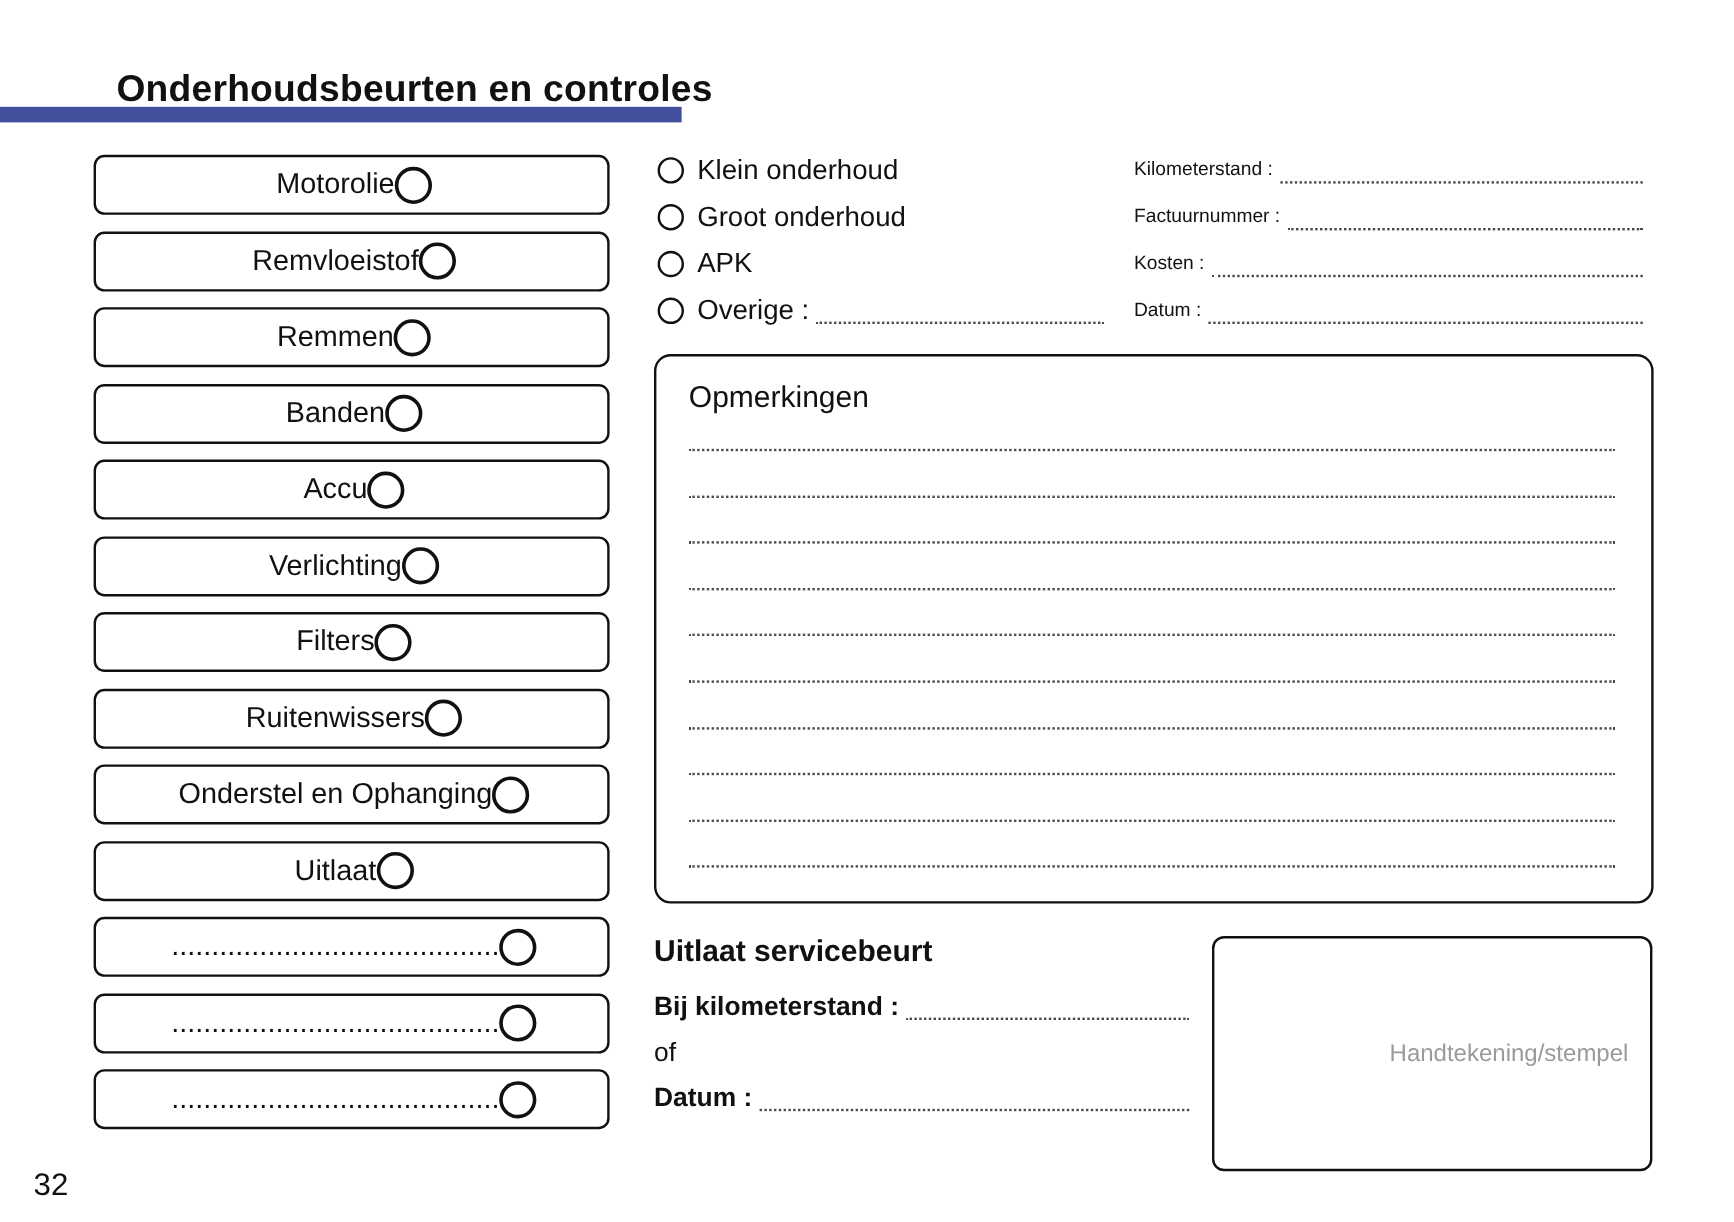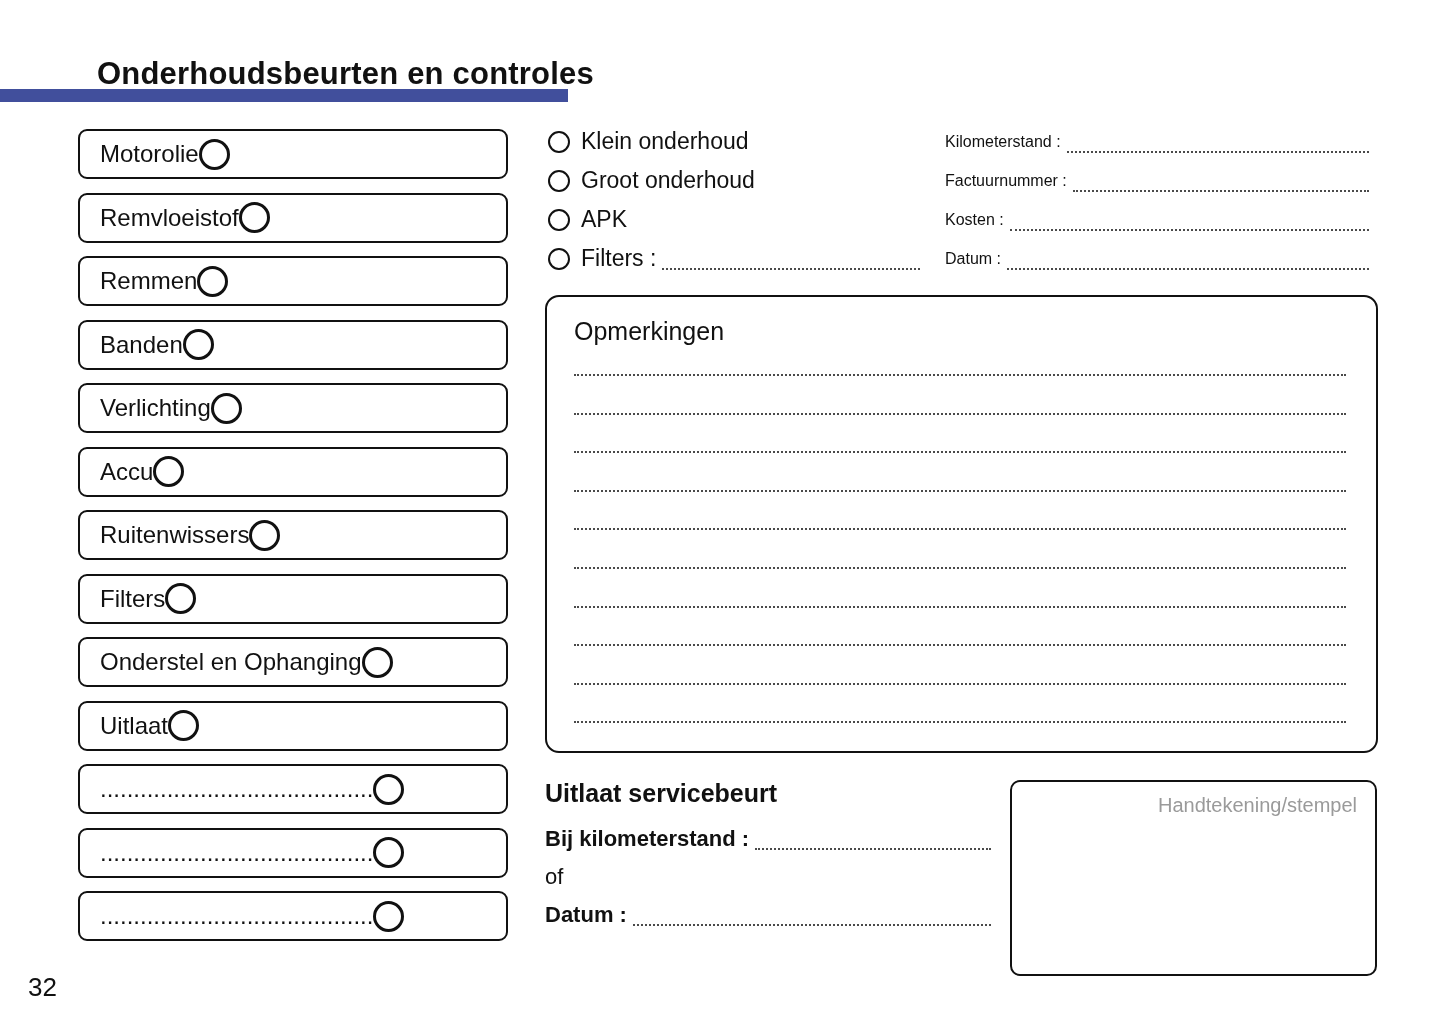--- a/index.html
+++ b/index.html
@@ -20,21 +20,21 @@
   .accent-bar {
     position: absolute; left: 0; top: 89px;
     width: 568px; height: 13px;
   }
 
   
   .checklist { position: absolute; left: 78px; top: 129px; width: 430px; }
   .check-row {
     width: 430px; height: 50px;
     border: 2.5px solid #111; border-radius: 9px;
-    display: flex; align-items: center; justify-content: flex-start;
+    display: flex; align-items: center; justify-content: center;
     padding: 0 16px 0 20px;
     margin-bottom: 13.5px;
     background: #fff;
   }
   .check-label { font-size: 24px; white-space: nowrap; }
   .circle-lg {
     width: 31px; height: 31px; flex: 0 0 31px;
     border: 3px solid #111; border-radius: 50%;
     background: #fff;
   }
@@ -77,21 +77,21 @@
   .ns-heading { font-size: 25px; font-weight: bold; margin-bottom: 12px; }
   .ns-row { display: flex; align-items: center; height: 38px; font-weight: bold; }
   .ns-label { font-size: 22px; white-space: nowrap; }
   .ns-or { font-size: 22px; height: 38px; display: flex; align-items: center; }
 
   
   .signature-box {
     position: absolute; left: 1010px; top: 780px;
     width: 367px; height: 196px;
     border: 2.5px solid #111; border-radius: 10px;
-    display: flex; align-items: flex-start; justify-content: flex-end;
+    display: flex; align-items: center; justify-content: flex-end;
     padding: 12px 18px;
   }
   .signature-label { font-size: 20px; color: #9a9a9a; }
 
   
   .page-number {
     position: absolute; left: 28px; top: 972px;
     font-size: 26px;
   }
 </style>
@@ -112,36 +112,36 @@
   </div>
   <div class="check-row">
     <span class="check-label">Remmen</span>
     <span class="circle-lg"></span>
   </div>
   <div class="check-row">
     <span class="check-label">Banden</span>
     <span class="circle-lg"></span>
   </div>
   <div class="check-row">
+    <span class="check-label">Accu</span>
+    <span class="circle-lg"></span>
+  </div>
+  <div class="check-row">
     <span class="check-label">Verlichting</span>
     <span class="circle-lg"></span>
   </div>
   <div class="check-row">
-    <span class="check-label">Accu</span>
+    <span class="check-label">Filters</span>
     <span class="circle-lg"></span>
   </div>
   <div class="check-row">
     <span class="check-label">Ruitenwissers</span>
     <span class="circle-lg"></span>
   </div>
   <div class="check-row">
-    <span class="check-label">Filters</span>
-    <span class="circle-lg"></span>
-  </div>
-  <div class="check-row">
     <span class="check-label">Onderstel en Ophanging</span>
     <span class="circle-lg"></span>
   </div>
   <div class="check-row">
     <span class="check-label">Uitlaat</span>
     <span class="circle-lg"></span>
   </div>
   <div class="check-row">
     <span class="check-label">.........................................</span>
     <span class="circle-lg"></span>
@@ -164,21 +164,21 @@
   <div class="svc-row">
     <span class="circle-sm"></span>
     <span class="svc-label">Groot onderhoud</span>
   </div>
   <div class="svc-row">
     <span class="circle-sm"></span>
     <span class="svc-label">APK</span>
   </div>
   <div class="svc-row">
     <span class="circle-sm"></span>
-    <span class="svc-label">Filters :</span>
+    <span class="svc-label">Overige :</span>
     <span class="dotfill"></span>
   </div>
 </div>
 
 <div class="fields-col">
   <div class="field-row">
     <span class="field-label">Kilometerstand :</span>
     <span class="dotfill"></span>
   </div>
   <div class="field-row">

